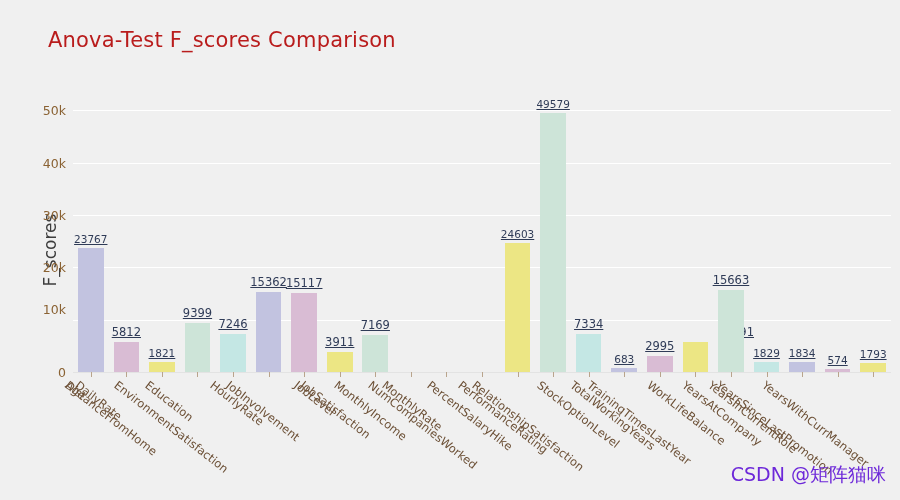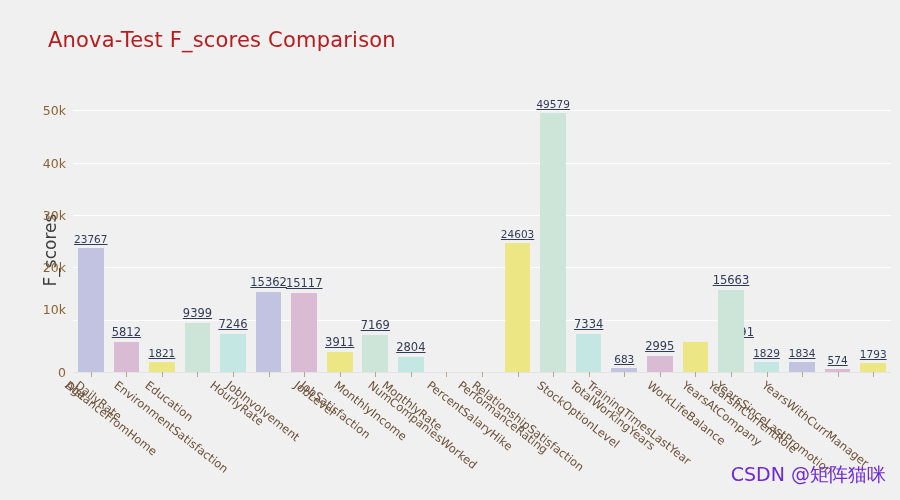--- a/index.html
+++ b/index.html
@@ -167,24 +167,20 @@
           <div class="bar-rect" style="height: 79.0735px; background: rgb(217, 188, 212);"></div>
           <div class="bar-value big" style="bottom: 82.0735px;">15117</div>
         </div>
         <div class="bar-group" style="left: 248.957px; width: 35.5652px;">
           <div class="bar-rect" style="height: 20.4575px; background: rgb(236, 230, 132);"></div>
           <div class="bar-value big" style="bottom: 23.4575px;">3911</div>
         </div>
         <div class="bar-group" style="left: 284.522px; width: 35.5652px;">
           <div class="bar-rect" style="height: 37.4994px; background: rgb(205, 228, 216);"></div>
           <div class="bar-value big" style="bottom: 40.4994px;">7169</div>
-        </div>
-        <div class="bar-group" style="left: 320.087px; width: 35.5652px;">
-          <div class="bar-rect" style="height: 14.6671px; background: rgb(196, 231, 228);"></div>
-          <div class="bar-value big" style="bottom: 17.6671px;">2804</div>
         </div>
         <div class="bar-group" style="left: 426.783px; width: 35.5652px;">
           <div class="bar-rect" style="height: 128.693px; background: rgb(236, 230, 132);"></div>
           <div class="bar-value" style="bottom: 131.693px;">24603</div>
         </div>
         <div class="bar-group" style="left: 462.348px; width: 35.5652px;">
           <div class="bar-rect" style="height: 259.336px; background: rgb(205, 228, 216);"></div>
           <div class="bar-value" style="bottom: 262.336px;">49579</div>
         </div>
         <div class="bar-group" style="left: 497.913px; width: 35.5652px;">

